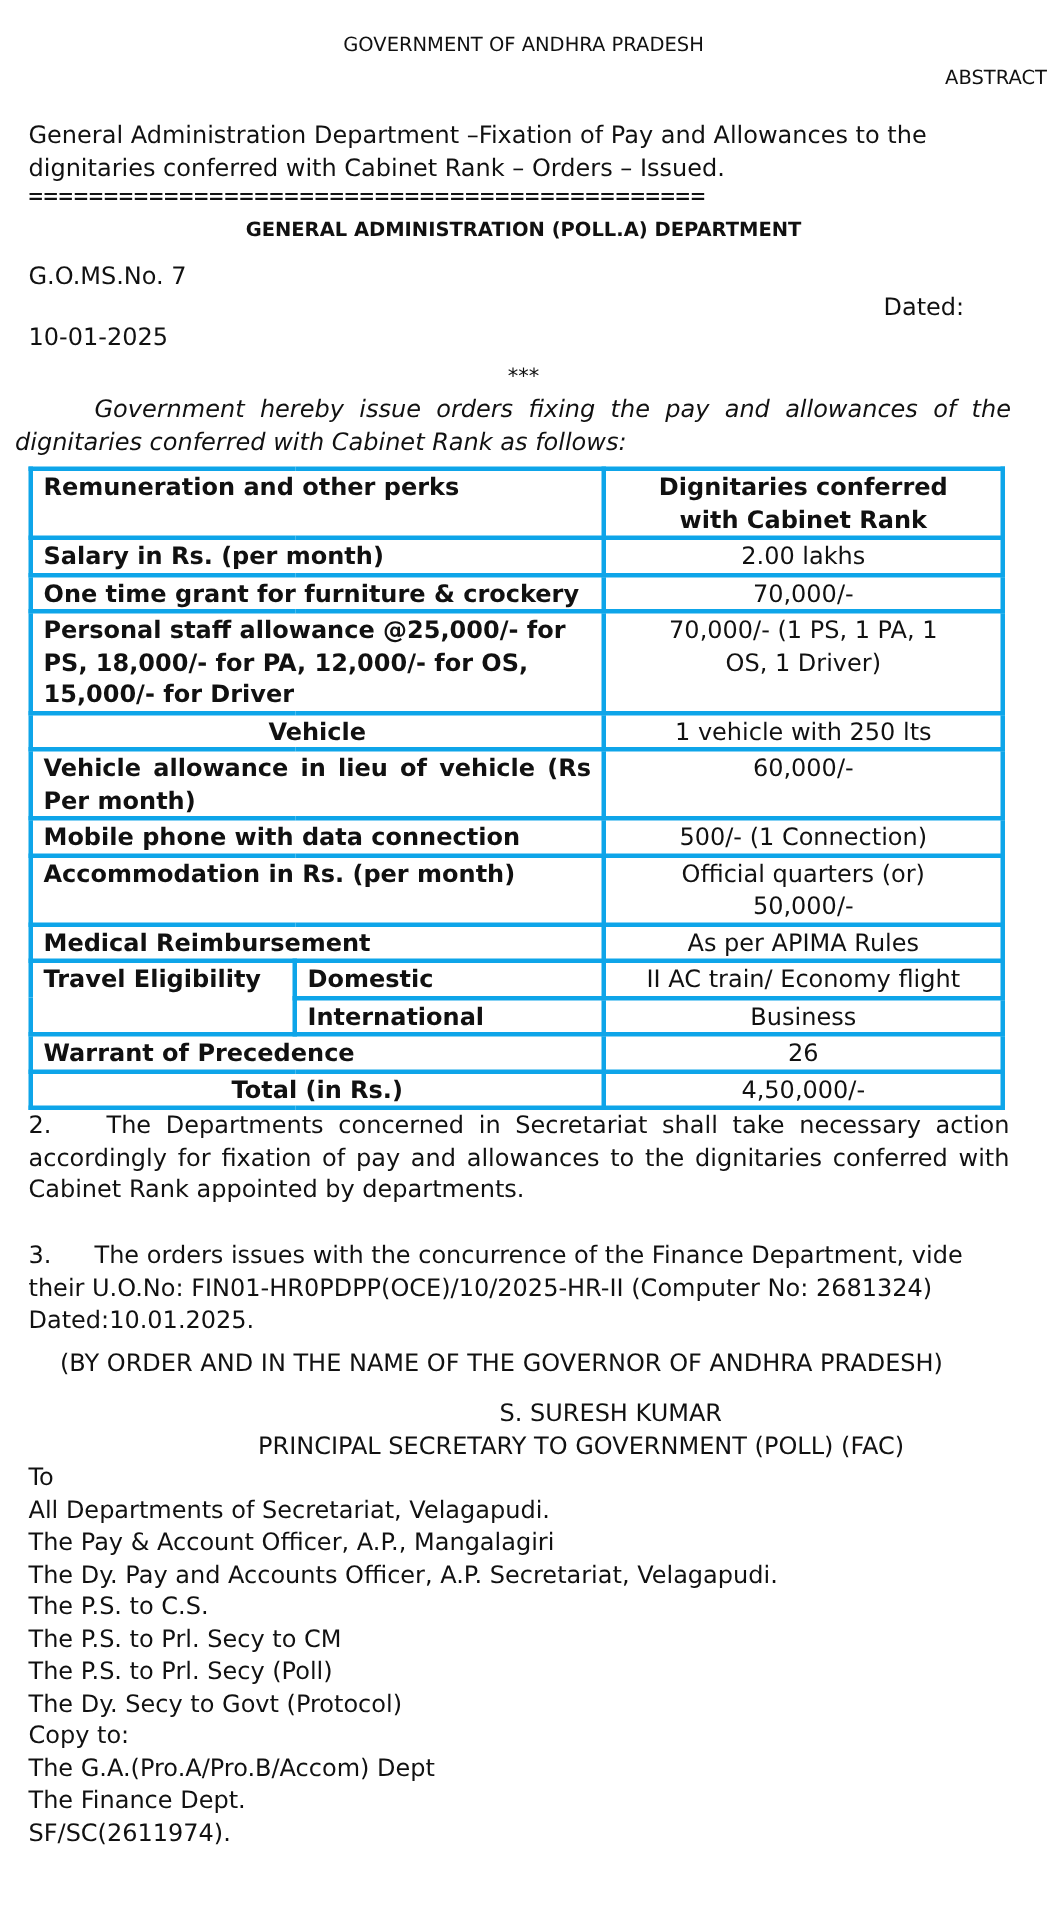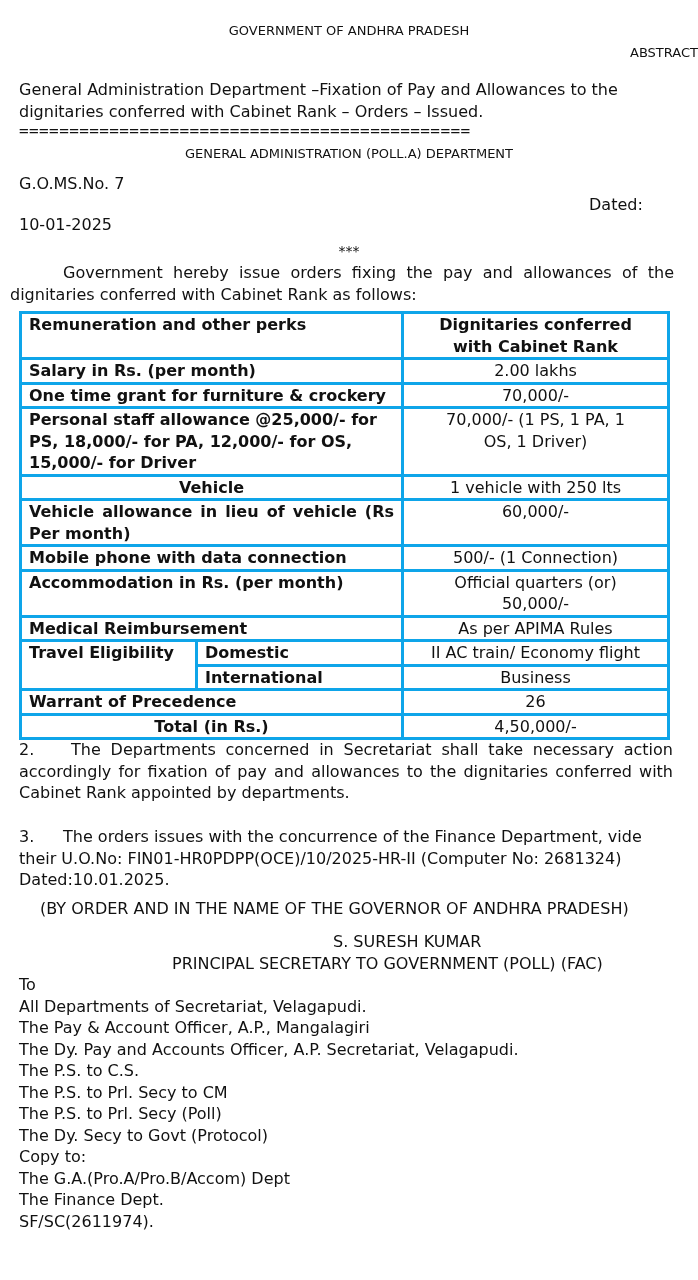--- a/index.html
+++ b/index.html
@@ -29,29 +29,29 @@
 </head>
 <body>
 
 <div class="abs title center" style="top:20px;">GOVERNMENT OF ANDHRA PRADESH</div>
 <div class="abs title center" style="top:42px;text-align:right;">ABSTRACT</div>
 
 <div class="abs p" style="top:79px; width:668px; text-align:left;">General Administration Department –Fixation of Pay and Allowances to the dignitaries conferred with Cabinet Rank – Orders – Issued.</div>
 
 <div class="abs sep">=============================================</div>
 
-<div class="abs title center" style="top:143px; width:698px;">GENERAL ADMINISTRATION (POLL.A) DEPARTMENT</div>
+<div class="abs title center" style="top:143px; width:698px;font-weight:bold;">GENERAL ADMINISTRATION (POLL.A) DEPARTMENT</div>
 
 <div class="abs" style="left:19px; top:173px;">G.O.MS.No. 7</div>
 <div class="abs" style="left:589px; top:194px;">Dated:</div>
 <div class="abs" style="left:19px; top:214px;">10-01-2025</div>
 
 <div class="abs title center" style="top:240px; font-size:14px;">***</div>
 
-<div class="abs p" style="left:10px; top:262px; width:664px; text-indent:53px;">Government hereby issue orders fixing the pay and allowances of the dignitaries conferred with Cabinet Rank as follows:</div>
+<div class="abs p" style="left:10px; top:262px; width:664px; text-indent:53px;font-style:italic;">Government hereby issue orders fixing the pay and allowances of the dignitaries conferred with Cabinet Rank as follows:</div>
 
 <table class="perks">
   <colgroup>
     <col style="width:176px">
     <col style="width:206px">
     <col style="width:266px">
   </colgroup>
   <tbody>
       <tr style="height:43px;">
     <td class="c1" colspan="2">Remuneration and other perks</td>

